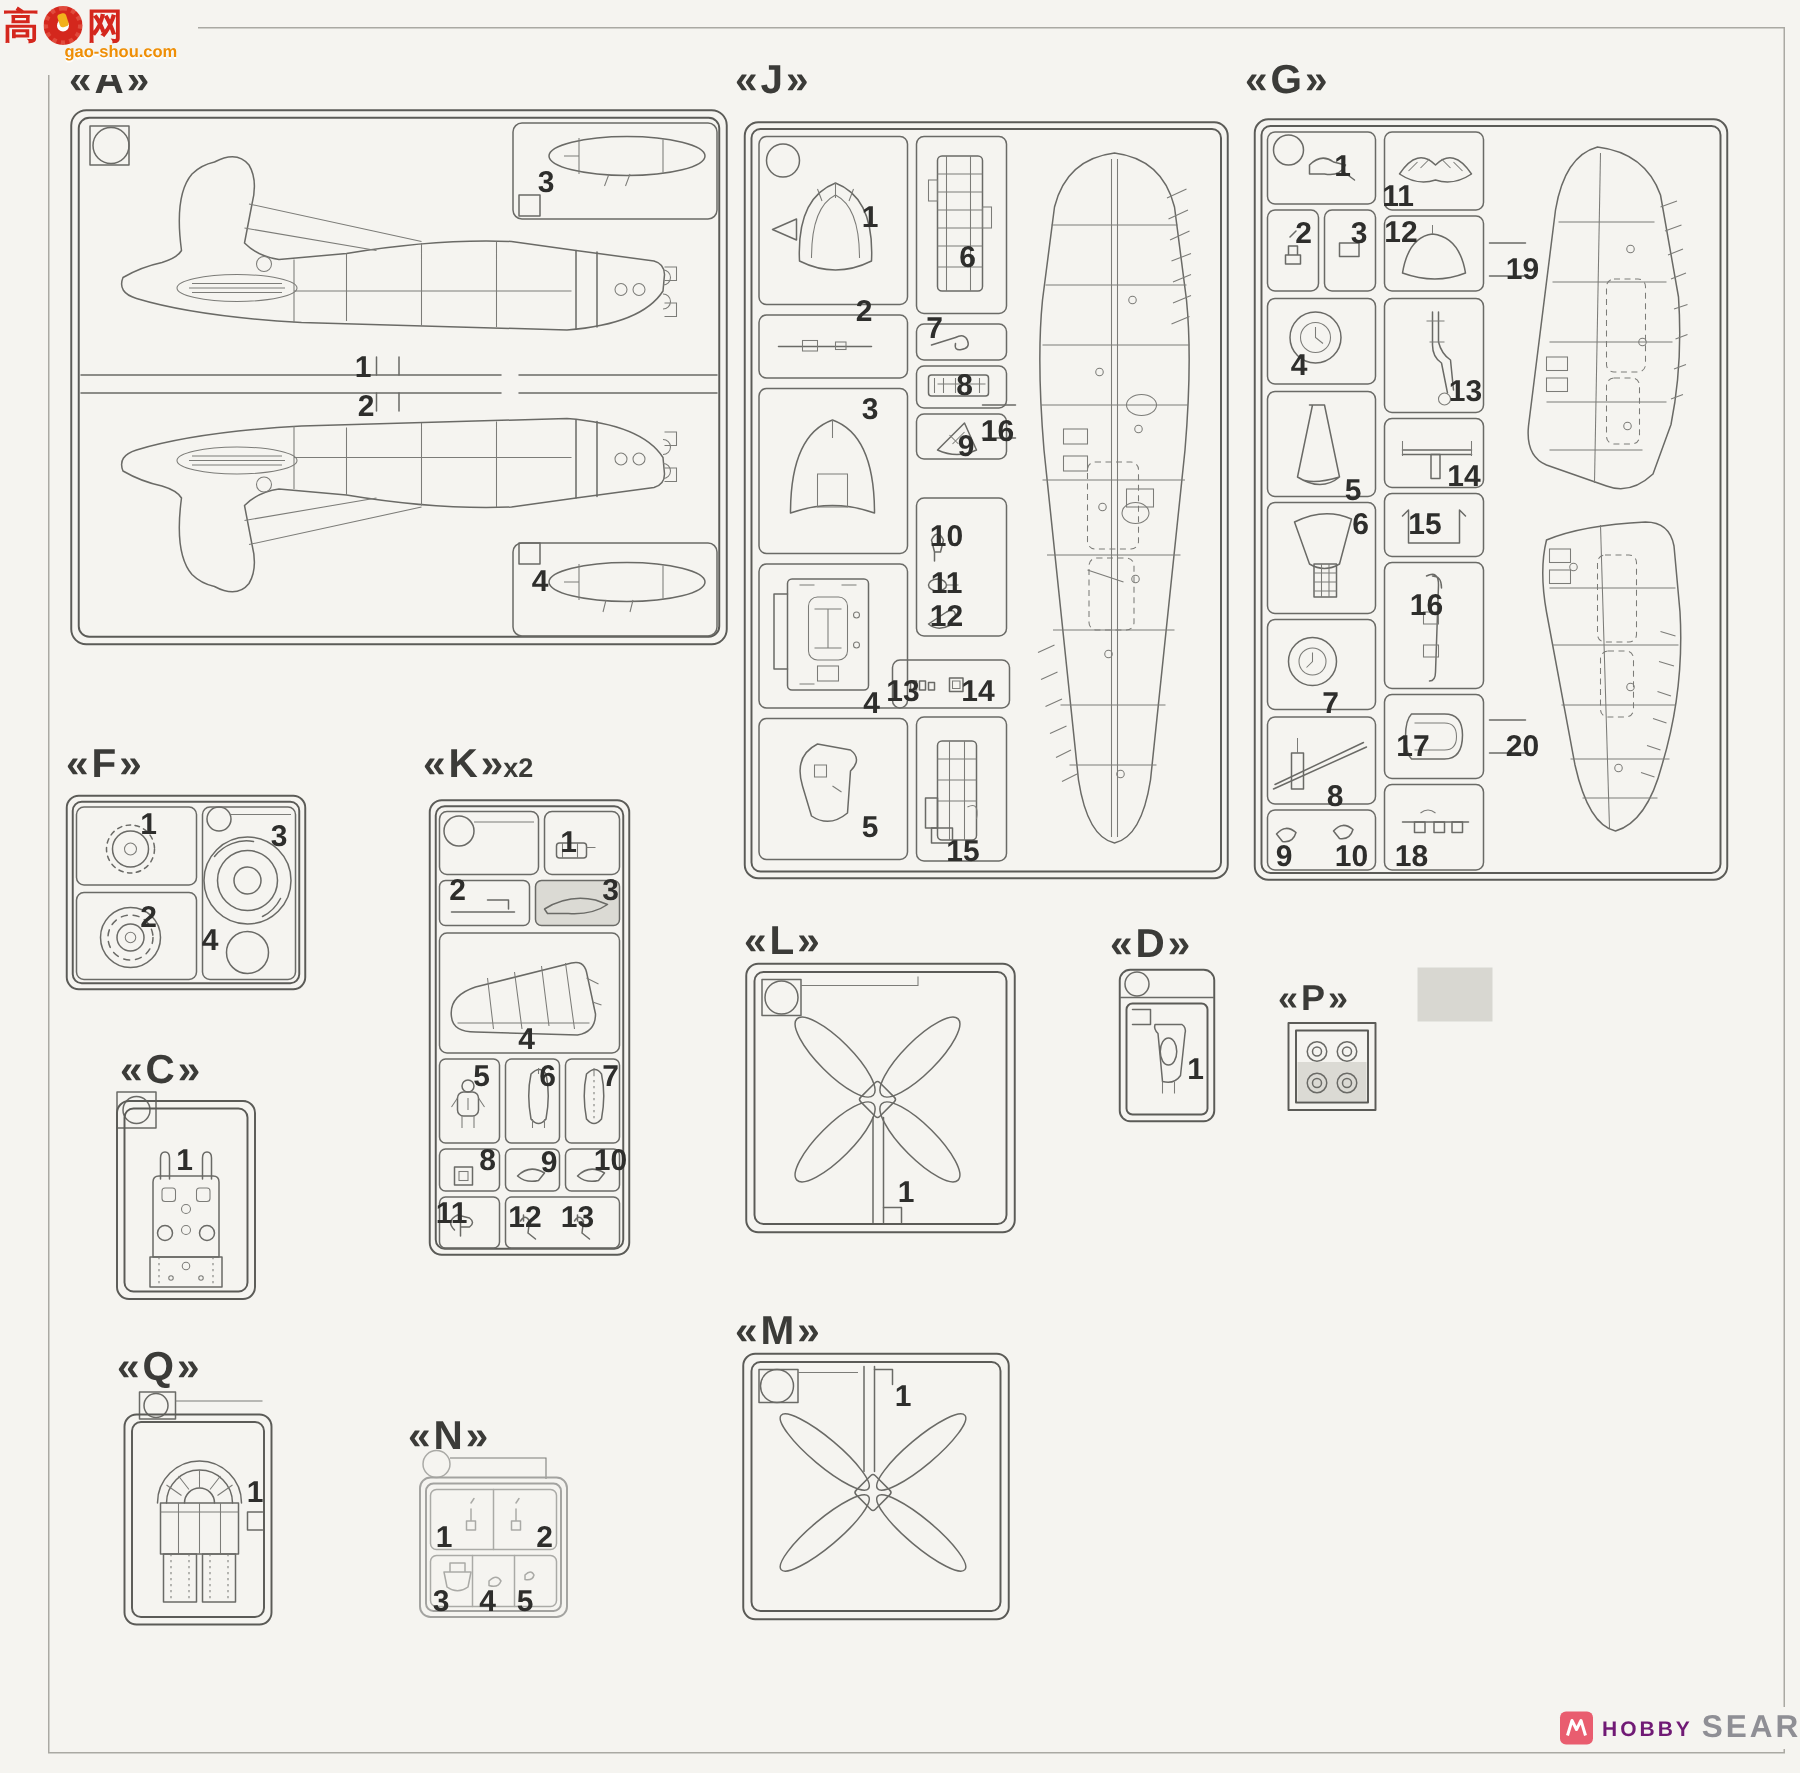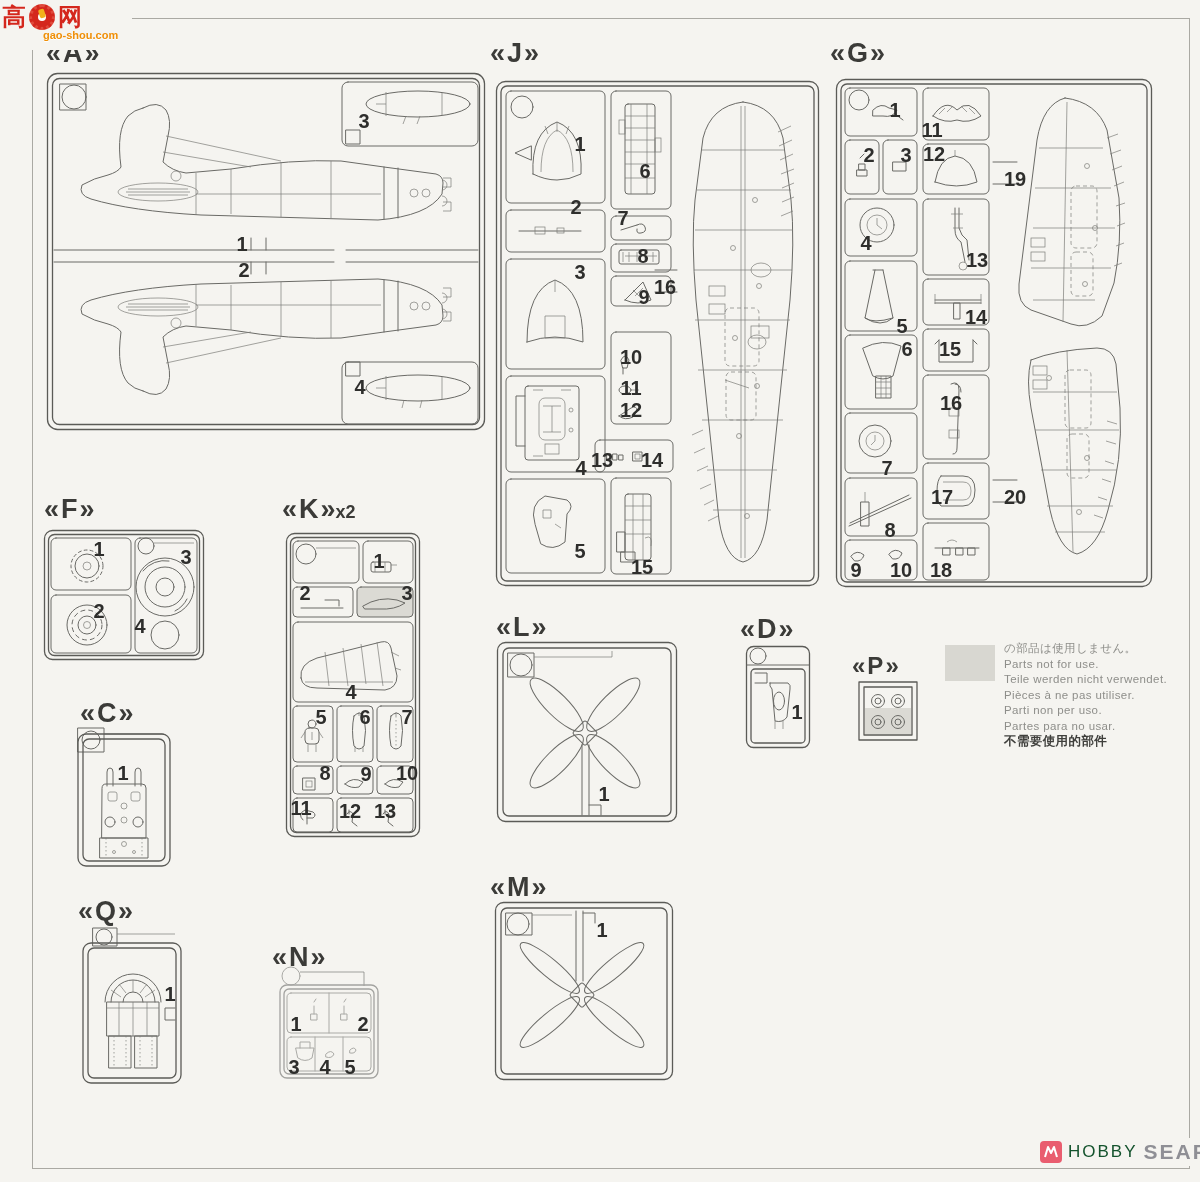--- a/index.html
+++ b/index.html
@@ -33,21 +33,21 @@
   .wm{position:absolute;left:2px;top:2px;width:130px;height:48px;background:#f5f4f0;z-index:5;}
   .wm-row{display:flex;align-items:center;gap:3px;height:30px;}
   .wm-char{font-size:24px;font-weight:700;color:#d4271d;text-shadow:0 0 1px #ffffff;}
   .gear{width:20px;height:20px;border-radius:50%;background:#d4271d;border:3px dotted #e04a3c;position:relative;}
   .gear::after{content:"";position:absolute;left:6px;top:6px;width:8px;height:8px;border-radius:50%;background:#fff;}
   .gear::before{content:"";position:absolute;left:7px;top:2px;width:6px;height:9px;background:#f2b01c;border-radius:2px;transform:rotate(-18deg);z-index:2;}
   .wm-site{font-size:11px;font-weight:700;color:#ef8f07;margin-top:-3px;text-shadow:0 1px 0 #fff;margin-left:41px;}
   
   .logo{position:absolute;left:1030px;top:1138px;display:flex;align-items:center;gap:6px;
         background:#f5f4f0;padding:2px 4px 2px 10px;z-index:4;}
-  .logo-hobby{font-size:17px;font-weight:400;color:#14532d;letter-spacing:2px;}
+  .logo-hobby{font-size:14px;font-weight:700;color:#701a75;letter-spacing:2px;}
   .logo-search{font-size:21px;font-weight:700;color:#8f8f95;letter-spacing:2px;}
 </style>
 </head>
 <body>
 
 <div class="page">
   <div class="pageborder"></div>
 
   <div class="wm">
     <div class="wm-row">
@@ -571,29 +571,20 @@
       <circle class="ln" cx="40" cy="20" r="6.5"></circle>
         <circle class="ln" cx="40" cy="20" r="3"></circle>
       <circle class="ln" cx="20" cy="41" r="6.5"></circle>
         <circle class="ln" cx="20" cy="41" r="3"></circle>
       <circle class="ln" cx="40" cy="41" r="6.5"></circle>
         <circle class="ln" cx="40" cy="41" r="3"></circle>
     </g>
   </svg>
 
   <div class="swatch"></div>
-  <div class="legend">
-    <div>の部品は使用しません。</div>
-    <div>Parts not for use.</div>
-    <div>Teile werden nicht verwendet.</div>
-    <div>Pièces à ne pas utiliser.</div>
-    <div>Parti non per uso.</div>
-    <div>Partes para no usar.</div>
-    <div class="zh">不需要使用的部件</div>
-  </div>
 
   <div class="logo">
     <svg width="22" height="22" viewBox="0 0 22 22" style="position:static">
       <rect x="0" y="0" width="22" height="22" rx="4" fill="#e95d6f"></rect>
       <path d="M5,16 L8,6 L11,12 L14,6 L17,16" fill="none" stroke="#ffffff" stroke-width="2" stroke-linejoin="round"></path>
     </svg>
     <span class="logo-hobby">HOBBY</span>
     <span class="logo-search">SEARCH</span>
   </div>
 </div>

